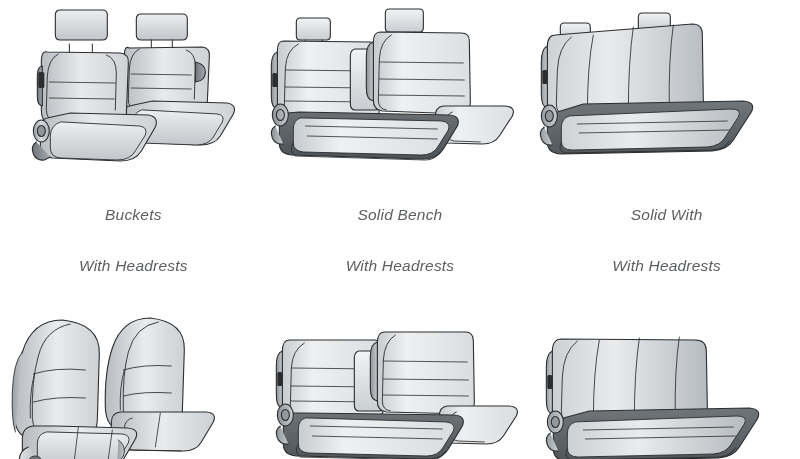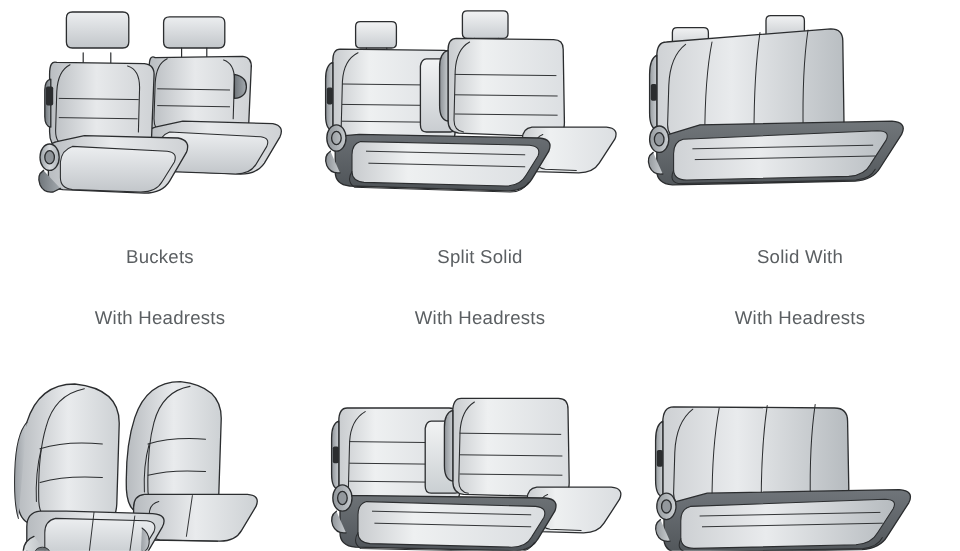--- a/index.html
+++ b/index.html
@@ -8,20 +8,21 @@
     background:#ffffff;
     font-family:"Liberation Sans", sans-serif;
     overflow:hidden;
   }
   .sheet{
     position:relative;
     width:800px;height:456px;
     display:grid;
     grid-template-columns:repeat(3,1fr);
     grid-template-rows:repeat(2,1fr);
+    font-style:italic;
   }
   .cell{
     position:relative;
     display:flex;
     flex-direction:column;
     align-items:center;
     justify-content:flex-start;
   }
   .art{
     width:100%;
@@ -161,21 +162,21 @@
           <path d="M38 126 l132 3 M40 136 l130 3" stroke-width=".8"></path>
           <path d="M26 143 q-5 8 2 13 l130 4 q10 0 15 -8" stroke-width=".85" fill="none"></path>
 
           <ellipse cx="13" cy="115" rx="8" ry="11" fill="url(#g2b)"></ellipse>
           <ellipse cx="13" cy="115" rx="4" ry="5.5" fill="#9298 9d"></ellipse>
           <path d="M8 126 q-6 4 -3 12 q3 7 11 6" fill="url(#g2b)"></path>
         </g>
       </svg>
     </div>
     <div class="caption">
-      <span class="l1">Split Solid</span>
+      <span class="l1">Solid Bench</span>
       <span class="l2">With Headrests</span>
     </div>
   </div>
 
   <div class="cell row1">
     <div class="art">
       <svg viewBox="0 0 266 168" xmlns="http://www.w3.org/2000/svg">
         <defs>
           <linearGradient id="g3a" x1="0" y1="0" x2="1" y2="0">
             <stop offset="0" stop-color="#cfd2d5"></stop>

